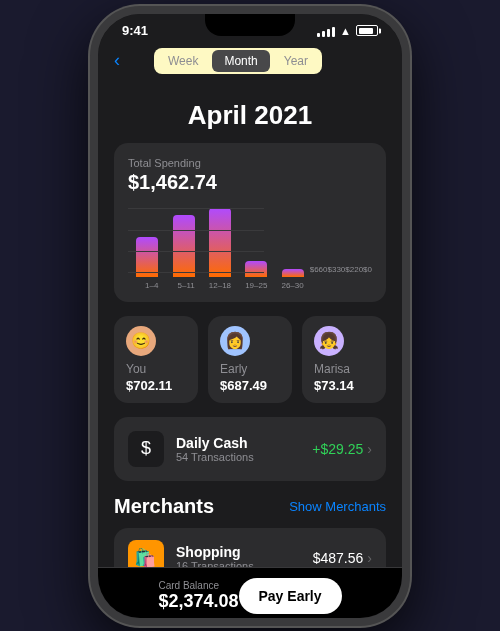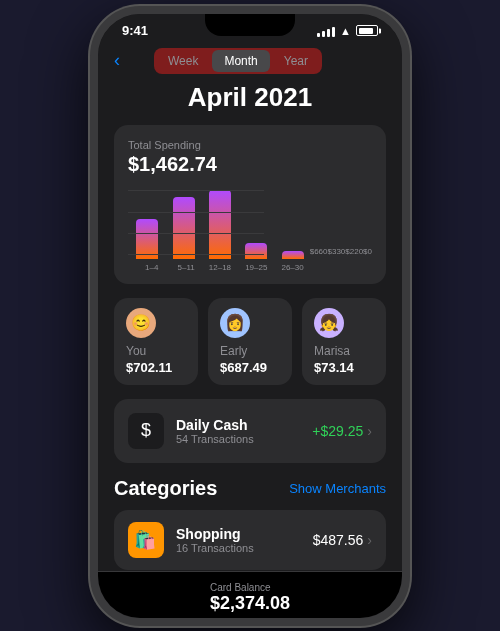--- a/index.html
+++ b/index.html
@@ -95,21 +95,21 @@
       align-items: center;
       padding: 4px 16px 8px;
     }
     .back-arrow {
       color: #0a84ff;
       font-size: 18px;
       font-weight: 300;
     }
     .segmented-control {
       display: flex;
-      background: #7f1d1d;
+      background: #fef9c3;
       border-radius: 8px;
       padding: 2px;
       gap: 2px;
     }
     .seg-btn {
       padding: 4px 12px;
       border-radius: 6px;
       font-size: 12px;
       font-weight: 500;
       color: #8e8e93;
@@ -128,20 +128,21 @@
       overflow-y: auto;
       height: calc(100% - 90px);
     }
     
     .month-title {
       font-size: 26px;
       font-weight: 700;
       color: #fff;
       text-align: center;
       margin-bottom: 12px;
+      margin-top: 18px;
     }
     
     .chart-card {
       background: #2c2c2e;
       border-radius: 14px;
       padding: 14px 14px 12px;
       margin-bottom: 14px;
     }
     .chart-label {
       font-size: 11px;
@@ -505,21 +506,21 @@
             <div class="cash-transactions">54 Transactions</div>
           </div>
         </div>
         <div class="cash-right">
           <span class="cash-amount">+$29.25</span>
           <span class="chevron-icon">›</span>
         </div>
       </div>
 
       <div class="categories-header">
-        <span class="categories-title">Categories</span>
+        <span class="categories-title">Merchants</span>
         <span class="show-merchants">Show Merchants</span>
       </div>
 
       <div class="category-card" id="category-item">
     <div class="category-left">
       <div class="category-icon">🛍️</div>
       <div class="category-info">
         <div class="category-name">Shopping</div>
         <div class="category-count">16 Transactions</div>
       </div>
@@ -531,15 +532,16 @@
   </div>
 
       <div style="height: 70px;"></div>
     </div>
 
     <div class="bottom-bar">
       <div class="card-balance-info">
         <div class="card-balance-label">Card Balance</div>
         <div class="card-balance-amount">$2,374.08</div>
       </div>
+      <button class="pay-early-btn">Pay Early</button>
     </div>
   </div>
 </div>
 
 </body></html>

